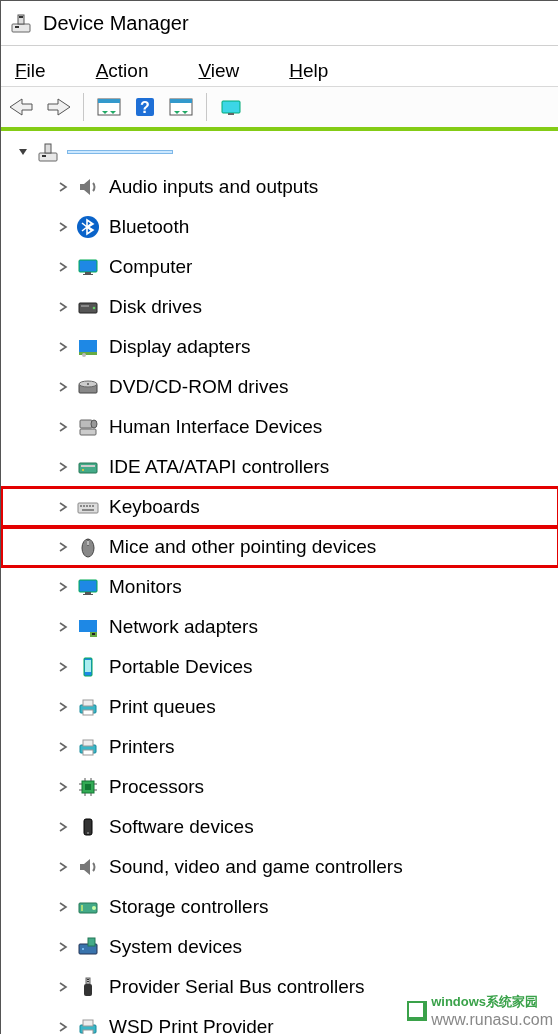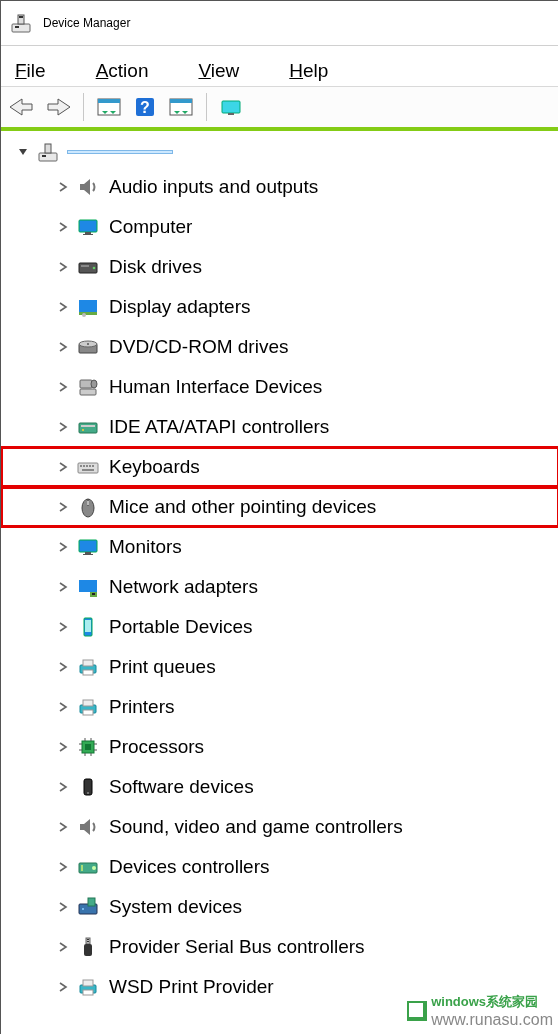--- a/index.html
+++ b/index.html
@@ -1,19 +1,19 @@
 <!DOCTYPE html>
 <html><head>
 <meta charset="utf-8">
 <style>
   html,body{margin:0;padding:0;font-family:"Segoe UI",Tahoma,sans-serif;font-size:18px;color:#000;background:#fff;}
   .window{width:558px;height:1034px;border:1px solid #555;background:#fff;position:relative;overflow:hidden;}
   .titlebar{background:#fff;height:44px;display:flex;align-items:center;padding:0 8px;border-bottom:1px solid #d0d0d0;}
   .titlebar-icon{width:24px;height:24px;margin-right:10px;}
-  .title-text{font-size:12px;font-weight:400;}
+  .title-text{font-size:20px;font-weight:400;}
   .menubar{height:40px;display:flex;align-items:flex-end;padding:0 6px;gap:34px;border-bottom:1px solid #d9d9d9;background:#fff;}
   .menu-item{font-size:19px;padding:4px 8px;cursor:pointer;}
   .menu-item span.u{text-decoration:underline;}
   .toolbar{height:40px;display:flex;align-items:center;padding:0 4px;background:#fcfcfc;border-bottom:1px solid #d9d9d9;gap:2px;}
   .tbtn{width:34px;height:34px;display:flex;align-items:center;justify-content:center;cursor:pointer;}
   .tsep{width:1px;height:28px;background:#c8c8c8;margin:0 6px;}
   .content{position:absolute;top:126px;left:0;right:0;bottom:0;overflow:auto;border-top:4px solid #84cc16;padding-top:6px;}
   .tree{font-size:19px;user-select:none;}
   .node{display:flex;align-items:center;height:40px;white-space:nowrap;}
   .chev{width:20px;height:20px;display:inline-flex;align-items:center;justify-content:center;margin-right:2px;}
@@ -135,20 +135,36 @@
           </div>
           <div class="child">
             <div class="node">
               <span class="chev">
                 <svg width="12" height="12" viewBox="0 0 12 12">
                   <path d="M3 2 L9 6 L3 10" fill="none" stroke="#666" stroke-width="1.6"></path>
                 </svg>
               </span>
               <span class="icon">
                 <svg width="24" height="24" viewBox="0 0 24 24">
+                  <circle cx="12" cy="12" r="11" fill="#0a63c9"></circle>
+                  <path d="M11 5l6 4-5 3 5 3-6 4V5zM6 8l10 8M6 16l10-8" stroke="#fff" fill="none" stroke-width="1.6"></path>
+                </svg>
+              </span>
+              <span>Bluetooth</span>
+            </div>
+          </div>
+          <div class="child">
+            <div class="node">
+              <span class="chev">
+                <svg width="12" height="12" viewBox="0 0 12 12">
+                  <path d="M3 2 L9 6 L3 10" fill="none" stroke="#666" stroke-width="1.6"></path>
+                </svg>
+              </span>
+              <span class="icon">
+                <svg width="24" height="24" viewBox="0 0 24 24">
                   <rect x="3" y="5" width="18" height="12" rx="1" fill="#1e88e5" stroke="#0a5"></rect>
                   <rect x="9" y="17" width="6" height="2" fill="#555"></rect>
                   <rect x="7" y="19" width="10" height="1" fill="#555"></rect>
                 </svg>
               </span>
               <span>Computer</span>
             </div>
           </div>
           <div class="child">
             <div class="node">
@@ -420,21 +436,21 @@
                   <path d="M3 2 L9 6 L3 10" fill="none" stroke="#666" stroke-width="1.6"></path>
                 </svg>
               </span>
               <span class="icon">
                 <svg width="24" height="24" viewBox="0 0 24 24">
                   <rect x="3" y="8" width="18" height="10" rx="1" fill="#4a8" stroke="#275"></rect>
                   <circle cx="18" cy="13" r="2" fill="#cfa"></circle>
                   <rect x="5" y="10" width="2" height="6" fill="#ad7"></rect>
                 </svg>
               </span>
-              <span>Devices controllers</span>
+              <span>Storage controllers</span>
             </div>
           </div>
           <div class="child">
             <div class="node">
               <span class="chev">
                 <svg width="12" height="12" viewBox="0 0 12 12">
                   <path d="M3 2 L9 6 L3 10" fill="none" stroke="#666" stroke-width="1.6"></path>
                 </svg>
               </span>
               <span class="icon">

